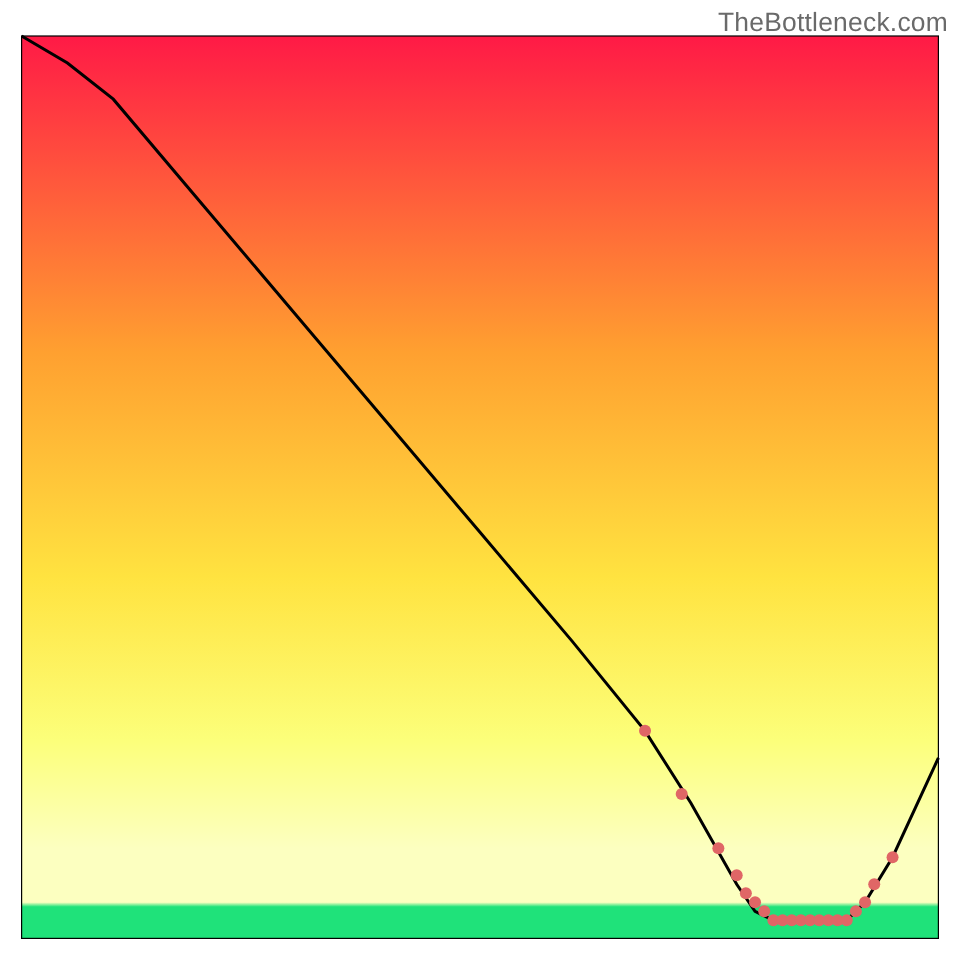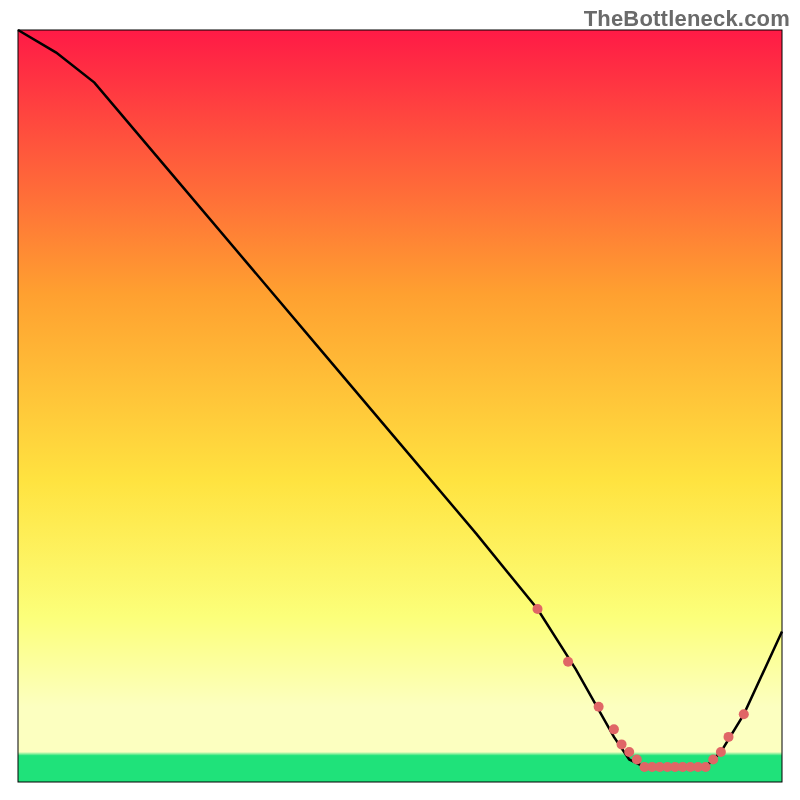--- a/index.html
+++ b/index.html
@@ -14,21 +14,21 @@
     position: relative;
     width: 800px;
     height: 800px;
     overflow: hidden;
   }
   .watermark {
     position: absolute;
     top: 6px;
     right: 10px;
     font-size: 22px;
-    font-weight: 700;
+    font-weight: 400;
     color: #6a6a6a;
     letter-spacing: 0.2px;
     z-index: 10;
   }
   svg.chart {
     position: absolute;
     top: 0;
     left: 0;
     width: 800px;
     height: 800px;

